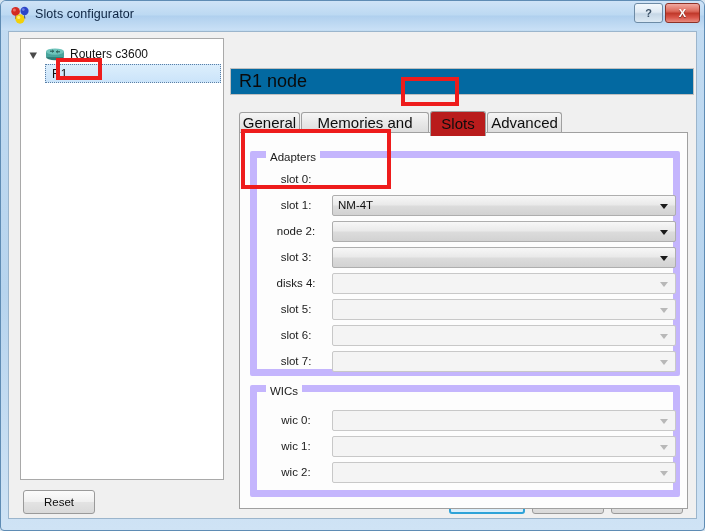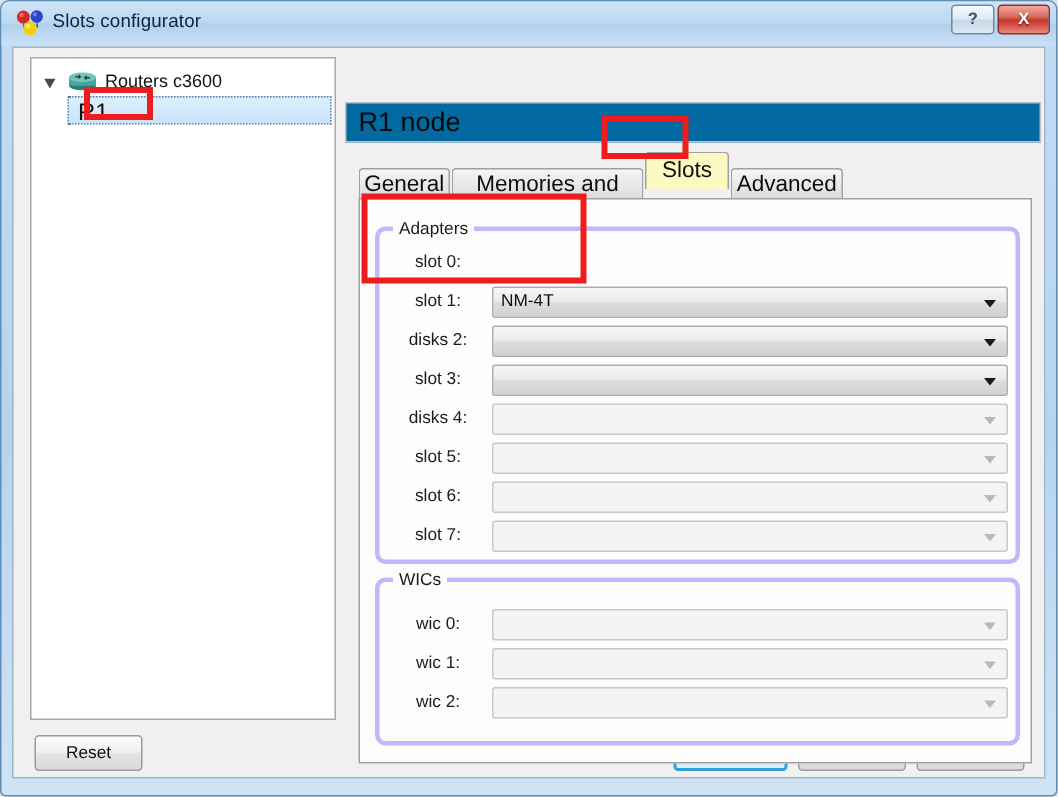--- a/index.html
+++ b/index.html
@@ -108,21 +108,21 @@
   }
   #tree-child {
     position: absolute;
     left: 24px; top: 25px;
     width: 176px; height: 19px;
     background: linear-gradient(180deg,#dceefc 0%,#cbe4fa 100%);
     border: 1px dotted #5a7fa6;
   }
   #tree-child-label {
     position: absolute; left: 6px; top: 2px;
-    font-size: 16px; color: #111;
+    font-size: 12px; color: #111;
   }
 
   
   #node-title-box {
     position: absolute;
     left: 221px; top: 36px;
     width: 464px; height: 27px;
     background: #0369a1;
     border: 1px solid #bfbfbf;
   }
@@ -144,23 +144,23 @@
     font-size: 15px;
     color: #0d0d0d;
     text-align: center;
     line-height: 20px;
     background: linear-gradient(180deg,#f6f6f6 0%,#e8e8e8 50%,#dcdcdc 100%);
     border: 1px solid #a0a0a0;
     border-bottom: none;
     border-radius: 3px 3px 0 0;
   }
   .tab.active {
-    top: 1px;
+    top: 11px;
     height: 25px;
-    background: #fef9c3;
+    background: #b91c1c;
     border-color: #a0a0a0;
     z-index: 4;
     line-height: 23px;
   }
   #tab-general { left: 9px; width: 61px; }
   #tab-memories { left: 71px; width: 128px; }
   #tab-slots { left: 200px; width: 56px; }
   #tab-advanced { left: 257px; width: 75px; }
 
   #tab-page {
@@ -168,22 +168,22 @@
     left: 9px; top: 32px;
     width: 449px; height: 377px;
     background: #fdfdfd;
     border: 1px solid #a0a0a0;
     z-index: 2;
   }
 
   
   .group {
     position: absolute;
-    border: 3px solid #c4b5fd;
-    border-radius: 7px;
+    border: 7px solid #c4b5fd;
+    border-radius: 2px;
   }
   .group-title {
     position: absolute;
     top: -7px; left: 9px;
     padding: 0 4px;
     background: #fdfdfd;
     font-size: 11.5px;
     color: #1b1b1b;
   }
   #group-adapters { left: 10px; top: 18px; width: 430px; height: 225px; }
@@ -318,21 +318,21 @@
           <div class="group-title">Adapters</div>
 
           <div class="row-label" style="left:10px; top:15px; width:58px;">slot 0:</div>
 
           <div class="row-label" style="left:10px; top:41px; width:58px;">slot 1:</div>
           <div class="combo" style="left:75px; top:37px; width:344px;">
             <span class="combo-text">NM-4T</span>
             <span class="combo-arrow"></span>
           </div>
 
-          <div class="row-label" style="left:10px; top:67px; width:58px;">disks 2:</div>
+          <div class="row-label" style="left:10px; top:67px; width:58px;">node 2:</div>
           <div class="combo" style="left:75px; top:63px; width:344px;">
             <span class="combo-text"></span>
             <span class="combo-arrow"></span>
           </div>
 
           <div class="row-label" style="left:10px; top:93px; width:58px;">slot 3:</div>
           <div class="combo" style="left:75px; top:89px; width:344px;">
             <span class="combo-text"></span>
             <span class="combo-arrow"></span>
           </div>

